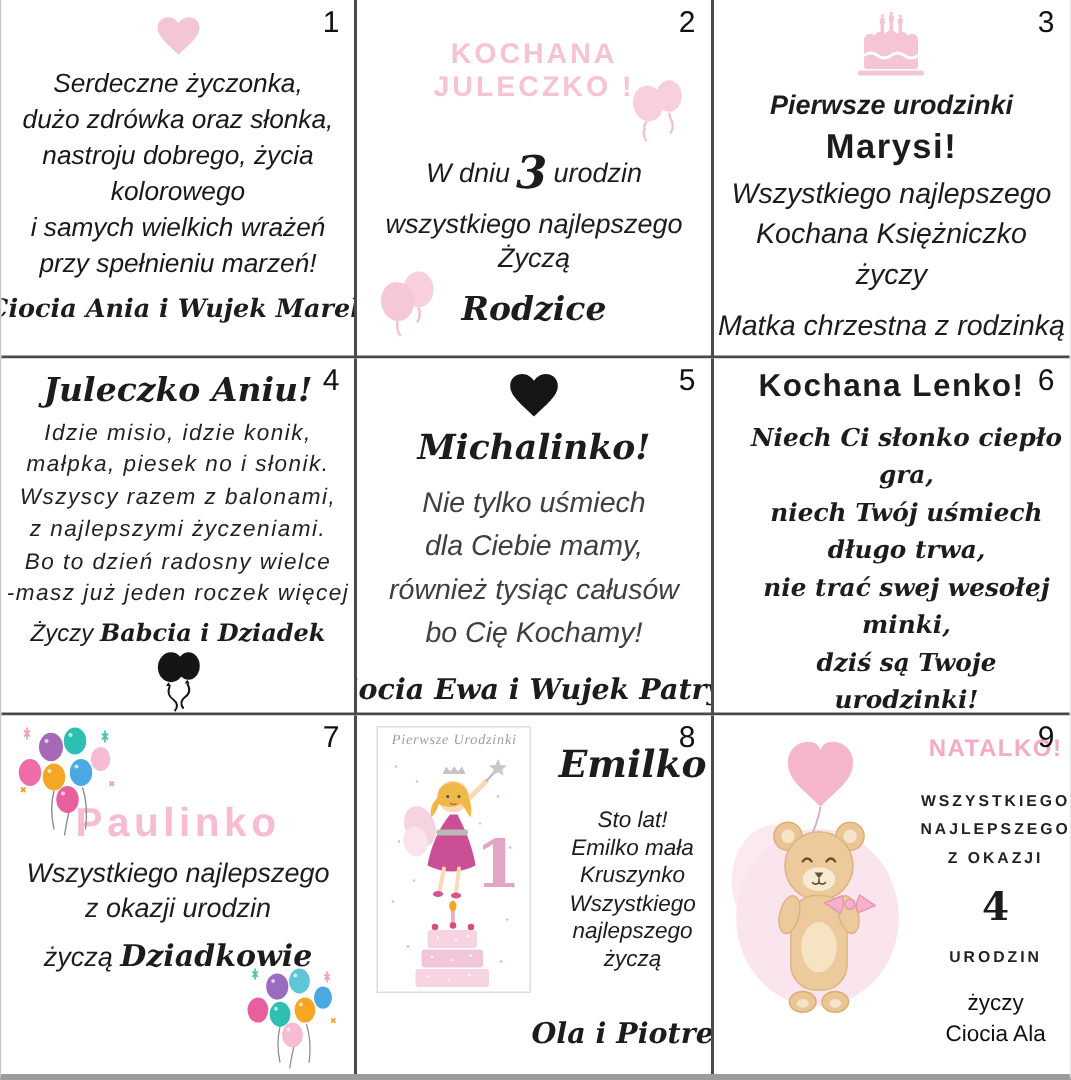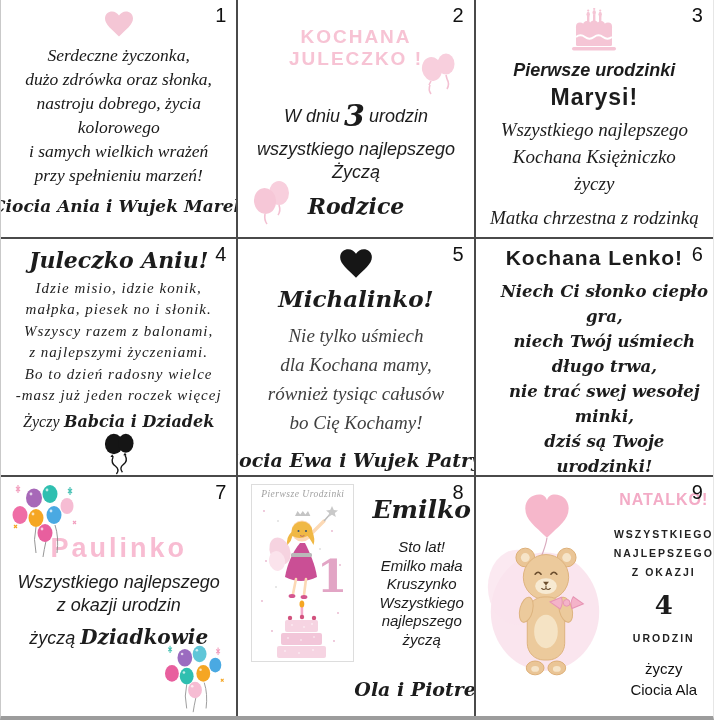--- a/index.html
+++ b/index.html
@@ -8,21 +8,21 @@
     display:grid;grid-template-columns:repeat(3,1fr);grid-template-rows:repeat(3,1fr);
     border-left:1px solid #c9c9c9;border-right:1px solid #e6e6e6;border-bottom:4px solid #9c9c9c;
     font-family:"Liberation Sans",sans-serif;background:#fff;color:#1c1c1c;
   }
   .cell{position:relative;box-sizing:border-box;overflow:hidden;text-align:center;background:#fff;}
   .br{border-right:2px solid #4a4a4a;}
   .bb{border-bottom:2px solid #4a4a4a;}
   .num{position:absolute;top:4px;right:10px;font-size:20px;color:#111;font-family:"Liberation Sans",sans-serif;}
   .stack{display:flex;flex-direction:column;align-items:center;height:100%;border-radius:18px;}
 
-  .it-serif{font-family:Liberation Serif, serif;font-style:italic;}
+  .it-serif{font-family:Liberation Sans, sans-serif;font-style:italic;}
   .script-bold{font-family:"DejaVu Serif",serif;font-style:italic;font-weight:700;}
   .hand{font-family:"Liberation Sans",sans-serif;font-style:italic;}
 
   
   .c1-heart{margin-top:10px;}
   .c1-body{font-size:17.5px;line-height:24px;margin-top:5px;color:#181818;}
   .c1-sig{font-size:17px;margin-top:9px;white-space:nowrap;}
   
   .c2-title{margin-top:26px;font-weight:700;letter-spacing:2px;font-size:19px;text-transform:uppercase;}
   .c2-l1{margin-top:28px;font-size:18px;}
@@ -189,21 +189,21 @@
 
   <div class="cell br bb">
     <span class="num">5</span>
     <div class="stack">
       <svg class="c5-heart" width="34" height="31" viewBox="0 0 30 27">
         <path d="M15 26 C8 19 1 14 1 8 C1 3.5 4.5 1 8 1 C11 1 13.5 2.7 15 5 C16.5 2.7 19 1 22 1 C25.5 1 29 3.5 29 8 C29 14 22 19 15 26 Z" fill="#161616"></path>
       </svg>
       <div class="c5-name script-bold">Michalinko!</div>
       <div class="c5-body it-serif">
         <div>Nie tylko uśmiech</div>
-        <div>dla Kochana mamy,</div>
+        <div>dla Ciebie mamy,</div>
         <div>również tysiąc całusów</div>
         <div>bo Cię Kochamy!</div>
       </div>
       <div class="c5-sig script-bold">Ciocia Ewa i Wujek Patryk</div>
     </div>
   </div>
 
   <div class="cell bb">
     <span class="num">6</span>
     <div class="stack">

